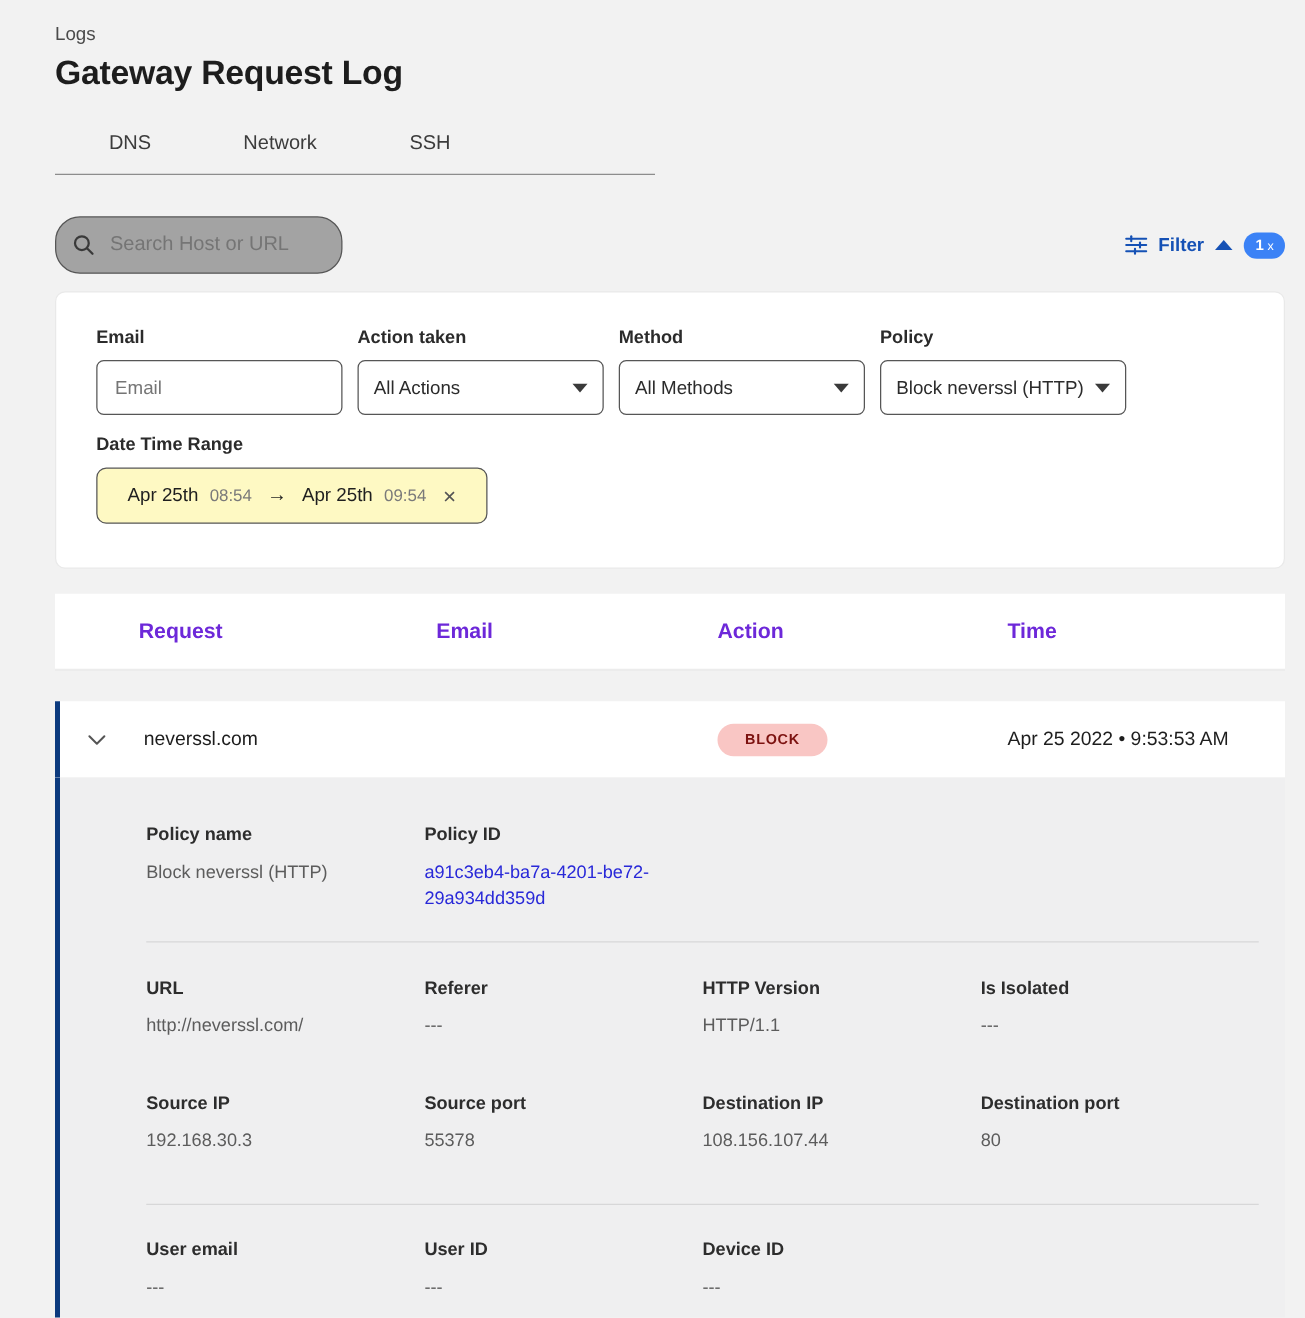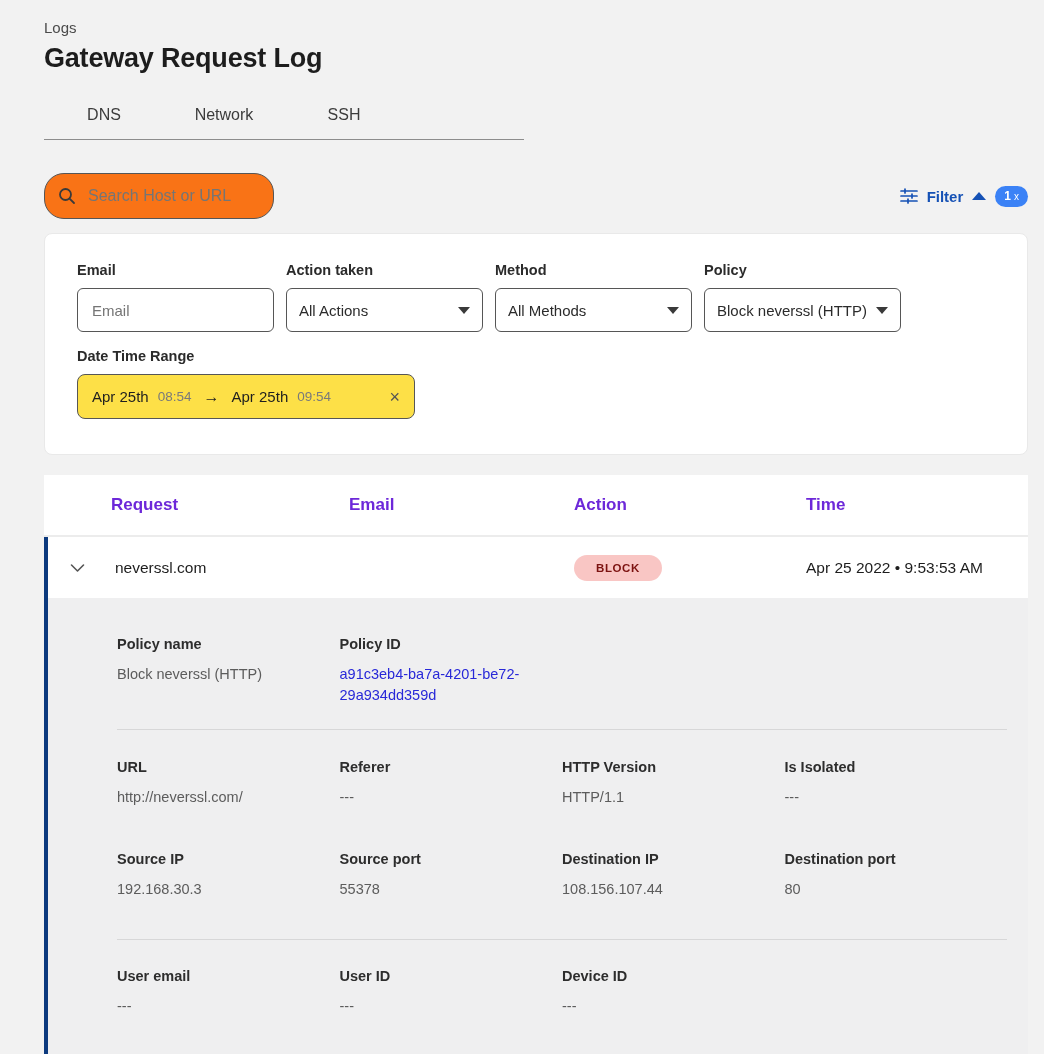--- a/index.html
+++ b/index.html
@@ -17,21 +17,21 @@
   .page-title { margin:7px 0 0; font-size:27px; font-weight:700; color:#1d1d1d; letter-spacing:-0.2px; }
 
   
   .tabs { display:flex; margin-top:21px; width:480px; border-bottom:1px solid #8d8d8d; }
   .tab { width:120px; text-align:center; padding:11px 0 15px; font-size:16px; color:#3c3c3c; position:relative; cursor:pointer; }
   .tab.active { color:#0051c3; font-weight:700; }
   .tab.active::after { content:""; position:absolute; left:0; right:0; bottom:-2px; height:4px; background:#0051c3; }
 
   
   .search-row { display:flex; align-items:center; justify-content:space-between; margin-top:33px; }
-  .search-box { display:flex; align-items:center; gap:10px; width:230px; height:46px; background:#f97316;
+  .search-box { display:flex; align-items:center; gap:10px; width:230px; height:46px; background:#a3a3a3;
     border:1px solid #565656; border-radius:20px; padding:0 13px; }
   .search-box input { border:none; outline:none; font-size:16px; width:100%; color:#222; background:transparent; }
   .search-box input::placeholder { color:#757575; }
   .filter-controls { display:flex; align-items:center; gap:9px; }
   .filter-label { font-size:15px; font-weight:700; color:#1551b5; cursor:pointer; }
   .caret-up { width:0; height:0; border-left:7px solid transparent; border-right:7px solid transparent; border-bottom:8px solid #1551b5; }
   .filter-badge { background:#3b82f6; color:#fff; border-radius:12px; padding:3px 9px 4px; font-size:12px; font-weight:700; cursor:pointer; }
   .filter-badge .x { font-size:10px; font-weight:400; margin-left:3px; }
 
   
@@ -39,33 +39,33 @@
   .filter-grid { display:flex; gap:12px; }
   .field { width:197px; }
   .field > label { display:block; font-size:14.5px; font-weight:700; color:#2b2b2b; margin-bottom:10px; }
   .text-input, .select { height:44px; width:100%; border:1px solid #565656; border-radius:6px; background:#fff;
     font-size:15px; color:#2b2b2b; padding:0 12px; display:flex; align-items:center; }
   .text-input input { border:none; outline:none; width:100%; font-size:15px; color:#222; background:transparent; }
   .text-input input::placeholder { color:#757575; }
   .select { justify-content:space-between; cursor:pointer; }
   .caret-down { width:0; height:0; border-left:6px solid transparent; border-right:6px solid transparent; border-top:7px solid #3a3a3a; }
   .date-section { margin-top:16px; }
-  .date-box { width:338px; height:45px; border:1px solid #565656; border-radius:8px; background:#fde047;
-    display:flex; align-items:center; gap:9px; padding:0 14px; font-size:15px; cursor:pointer; }
+  .date-box { width:313px; height:45px; border:1px solid #565656; border-radius:8px; background:#fef9c3;
+    display:flex; align-items:center; gap:9px; padding:0 24px; font-size:15px; cursor:pointer; }
   .date-d { color:#1f1f1f; }
   .date-t { color:#7a7a7a; font-size:13.5px; }
   .range-arrow { color:#1f1f1f; font-size:16px; padding:0 3px; }
   .date-clear { margin-left:auto; color:#555; font-size:18px; line-height:1; cursor:pointer; }
 
   
   .table-card { margin-top:20px; }
   .table-header { display:grid; grid-template-columns:67px 238px 225px 232px 1fr; align-items:center;
     background:#fff; height:62px; font-size:17px; font-weight:700; color:#6d28d9; border-bottom:2px solid #ececec; }
   .log-row { display:grid; grid-template-columns:63px 238px 225px 232px 1fr; align-items:center;
-    background:#fff; height:61px; border-left:4px solid #0c3a7e; font-size:15.5px; color:#1d1d1d; cursor:pointer; }
+    background:#fff; height:61px; border-left:4px solid #0c3a7e; font-size:15.5px; color:#1d1d1d; cursor:pointer;margin-top:24px; }
   .chev { margin-left:22px; display:flex; }
   .block-badge { display:inline-block; background:#f9c6c4; color:#7c1210; font-size:11.5px; font-weight:700;
     letter-spacing:0.6px; padding:7px 22px; border-radius:15px; }
 
   
   .details { background:#efeff0; border-left:4px solid #0c3a7e; height:481px; padding:38px 21px 0 69px; }
   .dgrid { display:grid; grid-template-columns:repeat(4, 1fr); }
   .ditem label { display:block; font-size:14.5px; font-weight:700; color:#2d2d2d; margin-bottom:12px; }
   .ditem .val { font-size:14.5px; color:#5c5c5c; line-height:1.45; }
   .ditem .val.link { color:#2828d8; overflow-wrap:break-word; padding-right:36px; cursor:pointer; }

